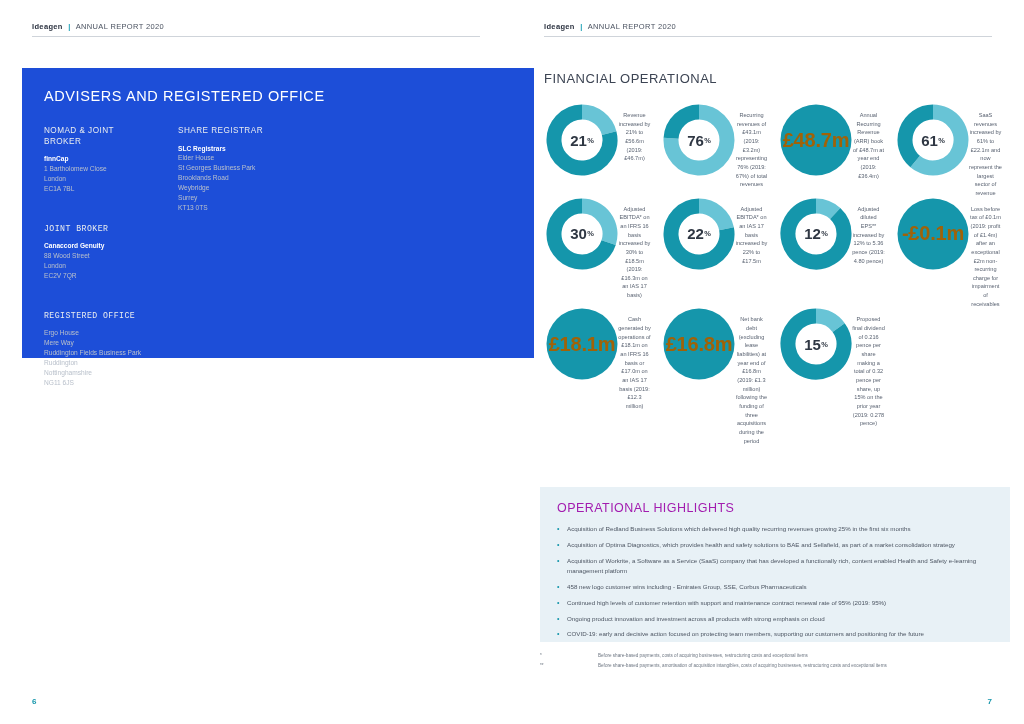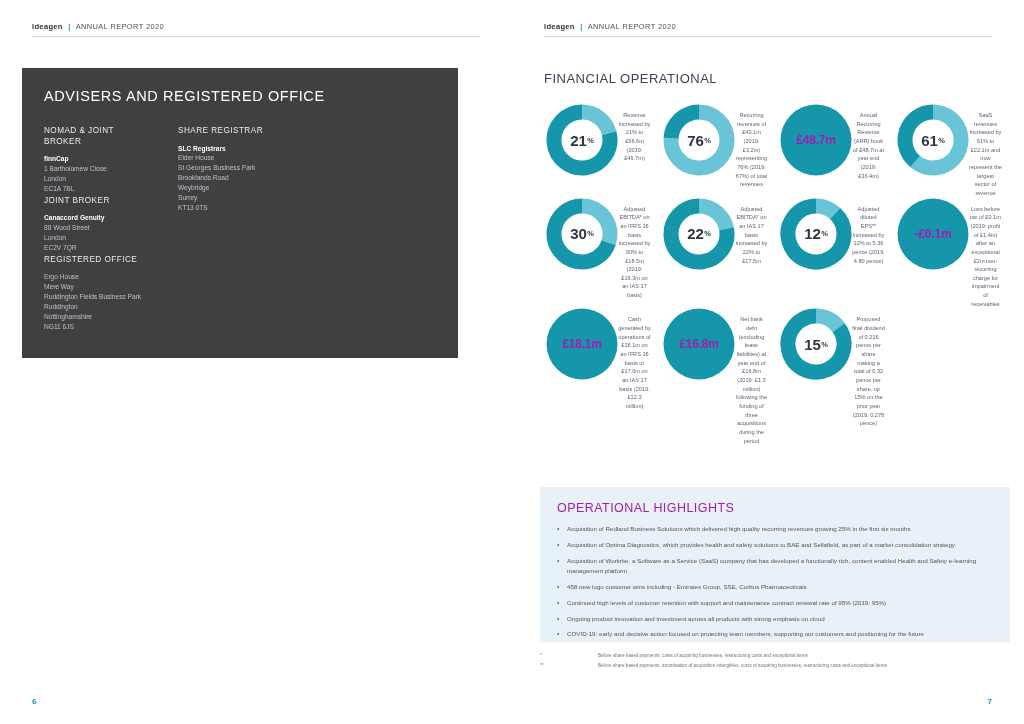--- a/index.html
+++ b/index.html
@@ -15,52 +15,52 @@
   .runhead{position:absolute;top:22px;font-size:7.5px;letter-spacing:.35px;color:#4a5260;white-space:nowrap;}
   .runhead .brand{font-weight:bold;color:#2b3240;}
   .runhead .bar{color:#1aa0b5;font-weight:bold;margin:0 3px;}
   .rule{position:absolute;height:1px;background:#cfd4da;top:36px;}
 
   
   .pagenum{position:absolute;bottom:18px;font-size:8px;color:#1596ab;font-weight:bold;}
 
   
   .panel{
-    position:absolute;left:22px;top:68px;width:436px;height:290px;
-    background:#404040;color:#ffffff;box-sizing:border-box;padding:20px 22px 0 22px;
+    position:absolute;left:22px;top:68px;width:512px;height:290px;
+    background:#1d4ed8;color:#ffffff;box-sizing:border-box;padding:20px 22px 0 22px;
   }
   .panel h1{
     margin:0 0 22px 0;font-size:14.5px;font-weight:400;letter-spacing:.6px;color:#ffffff;
   }
   .cols{display:flex;gap:16px;}
   .col{box-sizing:border-box;padding-right:10px;}
   .col.c1{width:118px;}
   .col.c2{width:118px;}
   .col.c3{width:116px;}
   .col.c4{width:108px;}
   .colhead{font-size:8.2px;letter-spacing:.45px;color:#e9ecef;font-weight:400;margin:0 0 7px 0;line-height:1.28;}
-  .colhead.spaced{margin-top:2px;}
+  .colhead.spaced{margin-top:30px;font-family:Liberation Mono, monospace;}
   .org{font-size:6.6px;font-weight:bold;color:#ffffff;line-height:1.5;}
   .addr{font-size:6.6px;color:#b9c0cb;line-height:1.5;}
   .block{margin-bottom:0;}
 
   
   .secthead{
     position:absolute;font-size:13px;font-weight:400;letter-spacing:.5px;color:#3c4453;
   }
   .kpi-grid{position:absolute;left:540px;top:104px;width:470px;}
   .kpi-row{display:flex;}
   .kpi{width:117px;box-sizing:border-box;padding:0 6px;display:flex;}
   .kpi .chart{width:72px;height:72px;position:relative;}
   .kpi .chart svg{display:block;}
   .kpi .ctr{
     position:absolute;inset:0;display:flex;align-items:center;justify-content:center;
     font-size:15px;font-weight:bold;color:#2f3743;letter-spacing:-.2px;
   }
-  .kpi .ctr.onfill{color:#a21caf;font-size:12px;}
+  .kpi .ctr.onfill{color:#a16207;font-size:20px;}
   .kpi .ctr sup{font-size:7.5px;font-weight:bold;vertical-align:super;margin-left:.5px;}
   .kpi .cap{
     margin-top:7px;font-size:5.6px;line-height:1.55;text-align:center;color:#5a6372;
   }
 
   
   .ops{
     position:absolute;left:540px;top:487px;width:470px;height:155px;
     background:#e8f1f6;box-sizing:border-box;padding:14px 16px 0 16px;
   }

